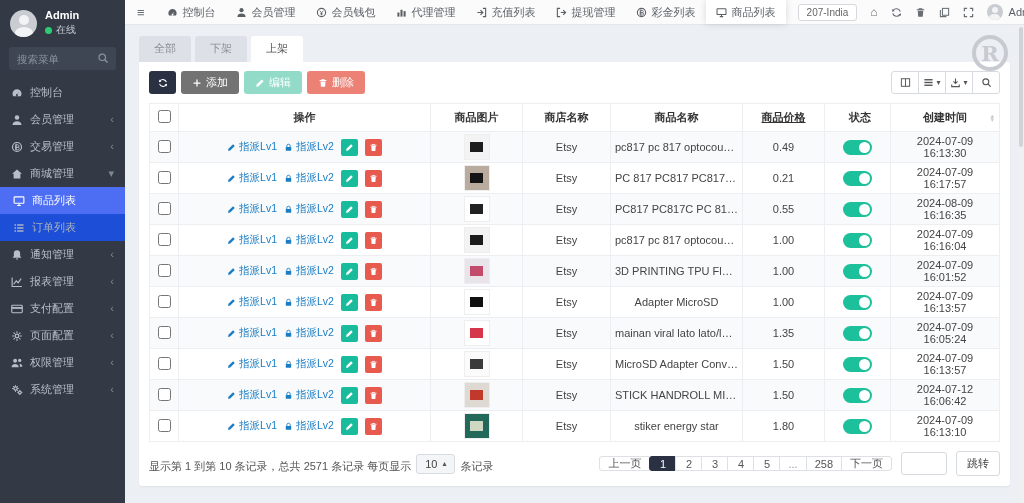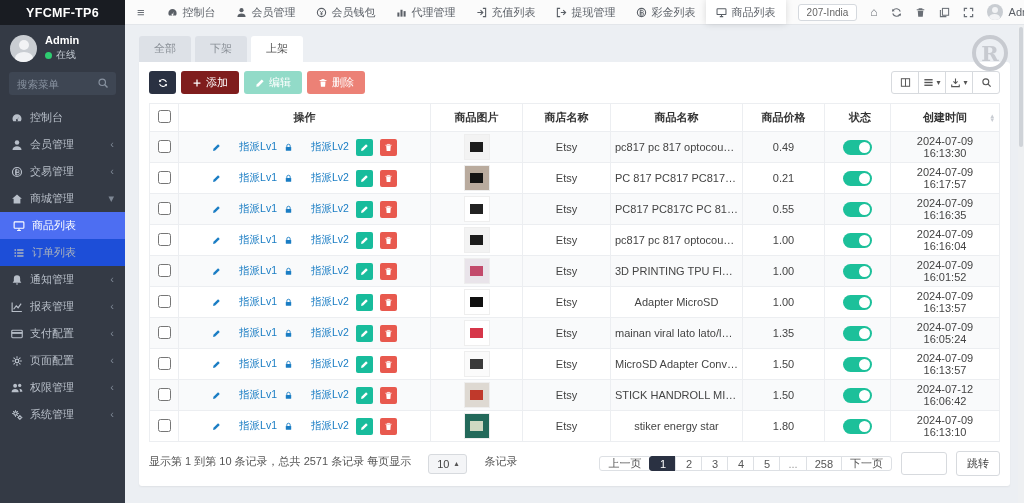--- a/index.html
+++ b/index.html
@@ -51,53 +51,53 @@
   .watermark { position:absolute; right:16px; top:10px; width:36px; height:36px; border:4px solid #c7cad0; border-radius:50%; display:flex; align-items:center; justify-content:center; color:#c7cad0; font-weight:bold; font-size:21px; font-family:"DejaVu Serif",serif; }
   .tabs { display:flex; gap:4px; }
   .tab { padding:5px 15px 6px; background:#dde1e7; color:#8a9097; border-radius:3px 3px 0 0; cursor:pointer; font-size:11px; }
   .tab.active { background:#fff; color:#555; }
 
   .card { background:#fff; border-radius:0 3px 3px 3px; padding:9px 10px 10px; box-shadow:0 1px 2px rgba(0,0,0,.06); }
   .card-toolbar { display:flex; align-items:center; margin-bottom:9px; }
   .btn { height:23px; border:none; border-radius:3px; font-size:11px; display:inline-flex; align-items:center; gap:4px; padding:0 11px; color:#fff; cursor:pointer; margin-right:5px; font-family:inherit; }
   .btn svg { width:10px; height:10px; }
   .btn-refresh { background:#2a3142; width:27px; padding:0; justify-content:center; font-size:13px; }
-  .btn-add { background:#7f1d1d; }
+  .btn-add { background:#737373; }
   .btn-edit { background:#92dbc8; }
   .btn-del { background:#ec8176;text-align:right; }
   .tool-right { margin-left:auto; display:flex; }
   .ibtn { width:28px; height:23px; border:1px solid #d7dade; background:#fff; color:#555; display:flex; align-items:center; justify-content:center; gap:2px; cursor:pointer; margin-left:-1px; font-size:10px; }
   .ibtn:first-child { border-radius:3px 0 0 3px; }
   .ibtn:last-child { border-radius:0 3px 3px 0; }
   .ibtn svg { width:11px; height:11px; }
   .caret { font-size:8px; color:#555; }
 
   table { width:100%; border-collapse:collapse; font-size:11px; table-layout:fixed; }
   th,td { border:1px solid #eceef1; text-align:center; vertical-align:middle; }
   th { padding:6px 4px; font-weight:bold; color:#333; position:relative; }
   td { padding:2px 4px; height:25px; color:#444; }
   tbody tr:nth-child(odd) { background:#f9fafb; }
   .col-check { width:29px; } .col-op { width:252px; } .col-img { width:92px; }
-  .col-store { width:88px; } .col-name { width:132px; } .col-price { width:82px; } .col-status { width:66px;padding-left:9px; }
+  .col-store { width:88px; } .col-name { width:132px; } .col-price { width:82px;text-decoration:underline; } .col-status { width:66px;padding-left:9px; }
   .sort { position:absolute; right:5px; top:50%; transform:translateY(-50%); display:flex; flex-direction:column; color:#c8ccd2; font-size:7px; line-height:4px; }
   .opcell { display:flex; align-items:center; justify-content:center; gap:7px; }
-  .oplink { color:#1a7dc4; text-decoration:none; font-size:10.5px; display:inline-flex; align-items:center; gap:18px; cursor:pointer; }
+  .oplink { color:#1a7dc4; text-decoration:none; font-size:10.5px; display:inline-flex; align-items:center; gap:3px; cursor:pointer; }
   .oplink svg { width:9px; height:9px; }
   .minibtn { width:17px; height:17px; border:none; border-radius:2px; display:inline-flex; align-items:center; justify-content:center; cursor:pointer; color:#fff; }
   .minibtn svg { width:9px; height:9px; }
   .mb-green { background:#18bc9c; }
   .mb-red { background:#e8594e; }
   .thumb { width:26px; height:26px; margin:0 auto; border:1px solid #eee; display:flex; align-items:center; justify-content:center; }
   .thumb i { display:block; width:13px; height:10px; }
   .prodname { white-space:nowrap; overflow:hidden; text-overflow:ellipsis; }
   .toggle { width:29px; height:15px; border-radius:8px; background:#1cc09a; position:relative; display:inline-block; cursor:pointer; vertical-align:middle; }
   .toggle::after { content:""; position:absolute; right:2px; top:2px; width:11px; height:11px; border-radius:50%; background:#fff; }
 
   .card-footer { display:flex; align-items:center; margin-top:9px; color:#555; }
-  .pg-info { display:flex; align-items:flex-start; gap:17px; white-space:nowrap; }
+  .pg-info { display:flex; align-items:flex-end; gap:5px; white-space:nowrap; }
   .size-select { border:1px solid #d7dade; background:#f4f5f7; border-radius:3px; padding:3px 8px; display:inline-flex; align-items:center; gap:5px; cursor:pointer; color:#444; }
   .size-select .caret { font-size:8px; }
   .pagination { margin-left:auto; display:flex; align-items:center; }
   .page { min-width:27px; height:15px; border:1px solid #dde0e4; background:#fff; color:#555; display:flex; align-items:center; justify-content:center; padding:0 8px; margin-left:-1px; cursor:pointer; text-decoration:none; }
   .page:first-child { border-radius:3px 0 0 3px; }
   .page.last { border-radius:0 3px 3px 0; }
   .page.active { background:#2a3142; border-color:#2a3142; color:#fff; }
   .page.dots { color:#999; cursor:default; }
   .jump-input { width:46px; height:23px; border:1px solid #d7dade; border-radius:3px; margin:0 9px; outline:none; padding:0 5px; font-family:inherit; }
   .jump-btn { height:25px; border:1px solid #d7dade; background:#fff; border-radius:3px; padding:0 10px; cursor:pointer; color:#444; font-family:inherit; font-size:11px; }
@@ -221,21 +221,20 @@
     <symbol id="i-gear" viewBox="0 0 16 16">
         <circle cx="8" cy="8" r="2.4" fill="none" stroke="currentColor" stroke-width="1.7"></circle>
         <path d="M8 1.5v2.6M8 11.9v2.6M1.5 8h2.6M11.9 8h2.6M3.4 3.4l1.8 1.8M10.8 10.8l1.8 1.8M12.6 3.4l-1.8 1.8M5.2 10.8l-1.8 1.8" stroke="currentColor" stroke-width="1.4"></path>
       </symbol>
   </defs>
 </svg>
 
 <div class="app">
 
   <aside class="sidebar">
-    <div class="logo">YFCMF-TP6</div>
     <div class="user-panel">
       <div class="avatar"></div>
       <div class="user-meta">
         <span class="user-name">Admin</span>
         <span class="user-status">
             <span class="dot"></span>
             <span>在线</span>
           </span>
       </div>
     </div>
@@ -600,21 +599,21 @@
     </td>
     <td>
                   <span class="thumb" style="background: rgb(255, 255, 255);">
                     <i style="background: rgb(34, 34, 34);"></i>
                   </span>
                 </td>
     <td>Etsy</td>
     <td class="prodname">PC817 PC817C PC 817 EL8...</td>
     <td>0.55</td>
     <td><span class="toggle"></span></td>
-    <td>2024-07-09 16:16:35</td>
+    <td>2024-08-09 16:16:35</td>
   </tr>
               <tr>
     <td><input type="checkbox" style=""></td>
     <td>
       <div class="opcell">
         <a class="oplink">
                       <svg>
                         <use href="#i-pencil"></use>
                       </svg>
                       <span>指派Lv1</span>

